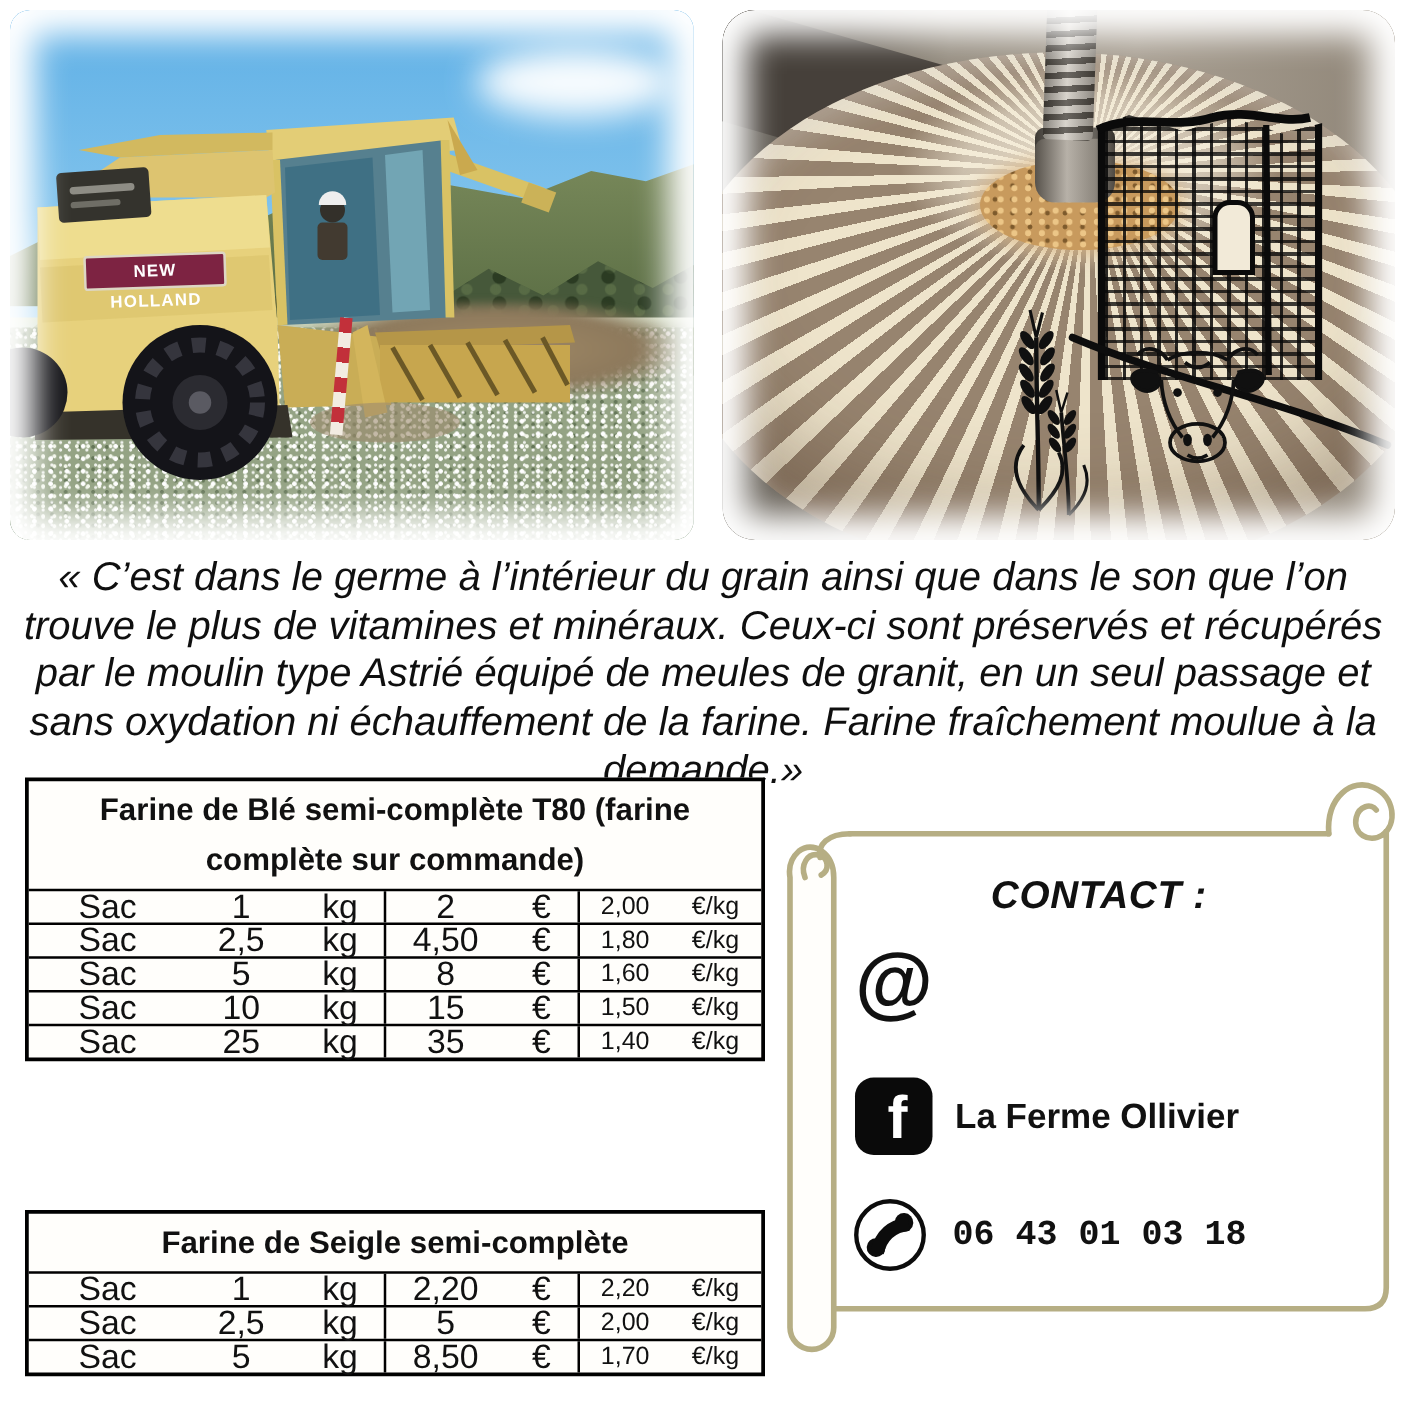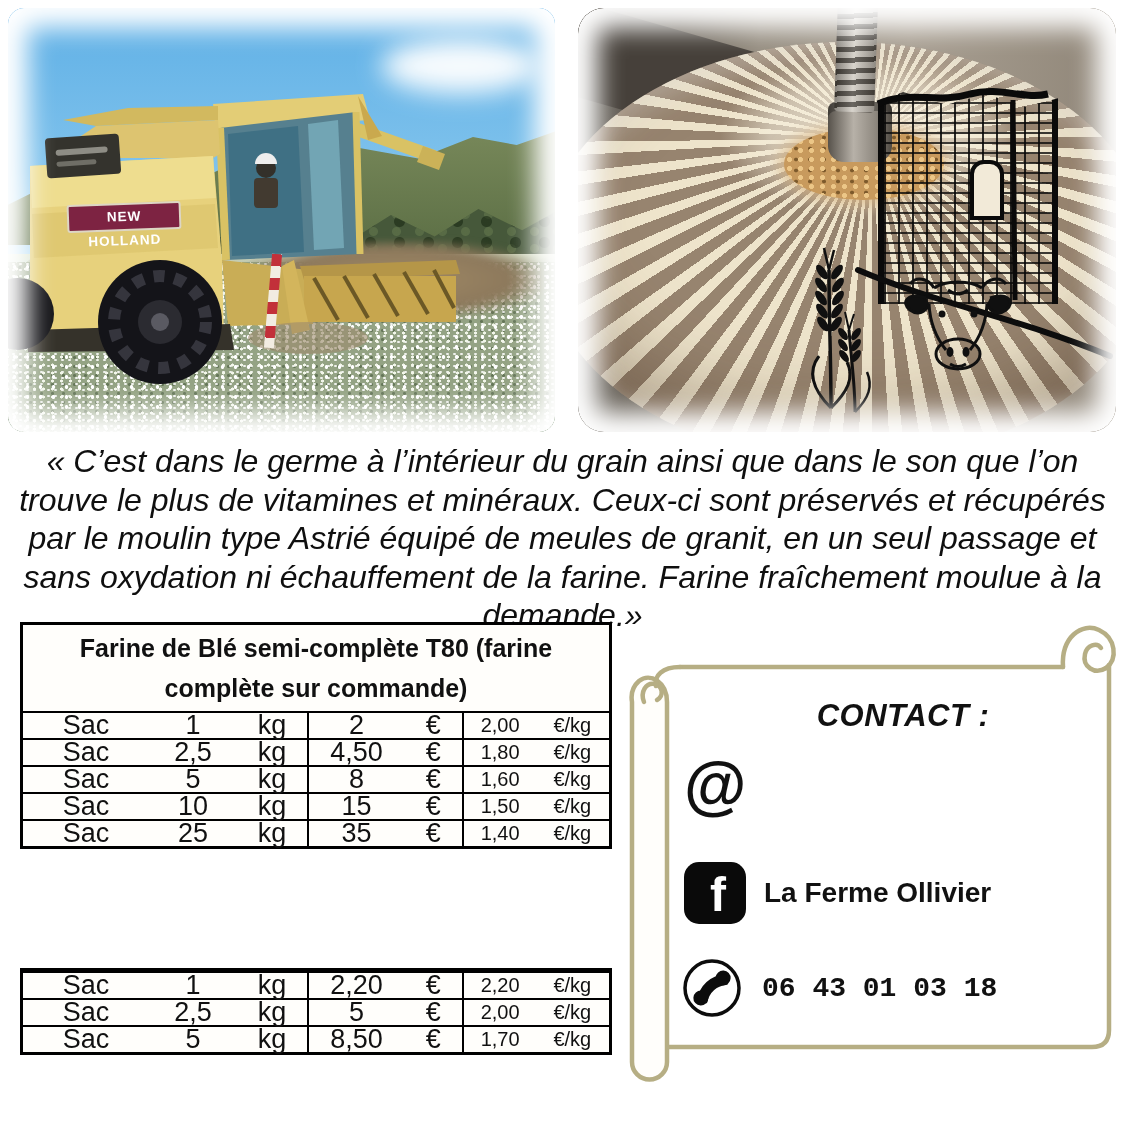--- a/index.html
+++ b/index.html
@@ -90,21 +90,21 @@
   .ttitle{font-weight:bold;font-size:25px;line-height:40px;text-align:center;padding:3px 4px;}
   .ttitle .tinner{display:inline-block;max-width:545px;}
   .trow{display:flex;height:27px;border-top:2.5px solid #000;align-items:stretch;box-sizing:border-box;}
   .cell{display:flex;align-items:center;justify-content:center;font-size:27px;box-sizing:border-box;}
   .c0{width:21.5%;} .c1{width:15%;} .c2{width:12%;}
   .c3{width:16.5%;border-left:2.5px solid #000;} .c4{width:10%;}
   .c5{width:12.5%;border-left:2.5px solid #000;font-size:20px;} .c6{width:12.5%;font-size:20px;}
 
   
   #scroll-svg{position:absolute;left:620px;top:610px;width:510px;height:490px;}
-  #contact-heading{position:absolute;left:683px;top:698px;width:440px;text-align:center;
+  #contact-heading{position:absolute;left:659px;top:698px;width:440px;text-align:center;
      font-size:31px;font-weight:bold;font-style:italic;letter-spacing:.5px;}
   .c-row{position:absolute;display:flex;align-items:center;gap:18px;font-weight:bold;}
   #row-email{left:684px;top:752px;height:72px;font-size:27px;}
   #row-facebook{left:684px;top:860px;height:66px;font-size:28px;}
   #row-phone{left:680px;top:954px;height:68px;font-size:28px;font-family:Liberation Mono, monospace;}
   .at-glyph{font-size:64px;font-weight:bold;line-height:60px;transform:translateY(-3px);}
   .fb-box{width:62px;height:62px;background:#0a0a0a;border-radius:15px;display:flex;
           align-items:center;justify-content:center;}
   .fb-box span{color:#fff;font-size:48px;font-weight:bold;line-height:48px;transform:translate(3px,2px);}
 </style>
@@ -278,20 +278,21 @@
           <div class="cell c2">kg</div>
           <div class="cell c3">35</div>
           <div class="cell c4">€</div>
           <div class="cell c5">1,40</div>
           <div class="cell c6">€/kg</div>
         </div>
       </div>
   </div>
 
   <div class="ftable" id="table-seigle">
+    <div class="ttitle"><span class="tinner">Farine de Seigle semi-complète</span></div>
     <div>
         <div class="trow">
           <div class="cell c0">Sac</div>
           <div class="cell c1">1</div>
           <div class="cell c2">kg</div>
           <div class="cell c3">2,20</div>
           <div class="cell c4">€</div>
           <div class="cell c5">2,20</div>
           <div class="cell c6">€/kg</div>
         </div>

